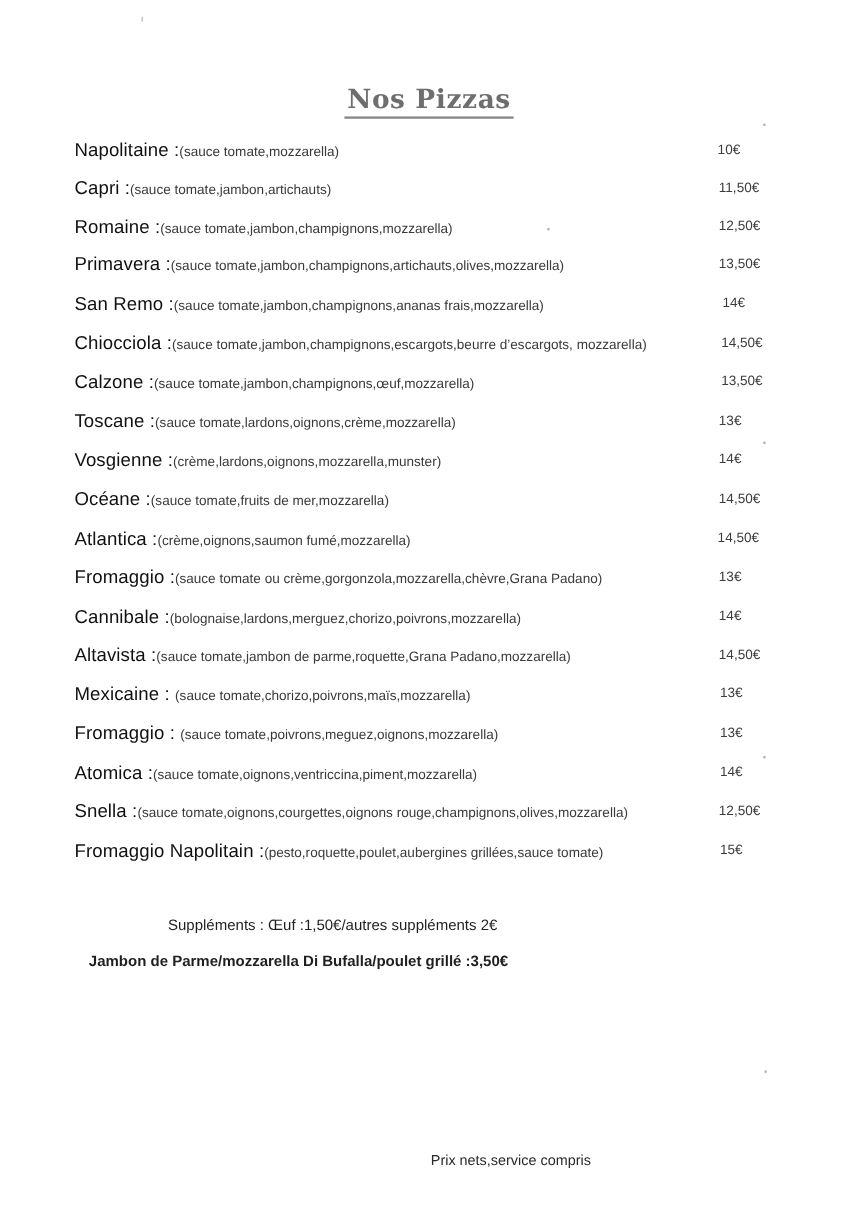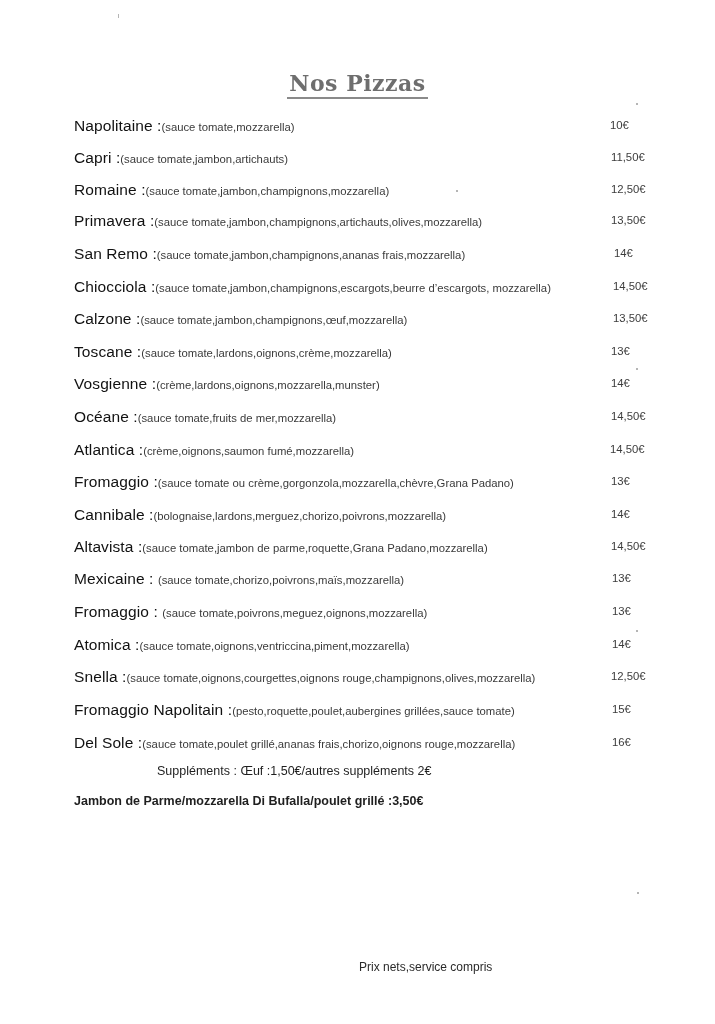--- a/index.html
+++ b/index.html
@@ -34,21 +34,21 @@
       letter-spacing: 0.5px;
     }
     .title span {
       border-bottom: 2px solid #8a8a8a;
       padding-bottom: 1px;
       padding-left: 2px;
       padding-right: 2px;
     }
     .row {
       position: absolute;
-      left: 74px;
+      left: 62px;
       width: 600px;
       height: 22px;
       white-space: nowrap;
     }
     .name {
       font-size: 15.5px;
       color: #111111;
       letter-spacing: 0.1px;
     }
     .ingredients {
@@ -61,21 +61,20 @@
       font-size: 11.3px;
       color: #3c3c3c;
     }
     .supp1 {
       position: absolute;
       left: 140px;
       top: 764px;
       font-size: 12.5px;
       color: #1f1f1f;
       white-space: nowrap;
-      margin-left: 17px;
     }
     .supp2 {
       position: absolute;
       left: 74px;
       top: 794px;
       font-size: 12.5px;
       color: #1f1f1f;
       white-space: nowrap;
       font-weight: bold;
     }
@@ -172,24 +171,20 @@
     <span class="price" style="left:538px">14€</span>
   </div>
   <div class="row" style="top:668px">
     <span class="name">Snella :</span><span class="ingredients">(sauce tomate,oignons,courgettes,oignons rouge,champignons,olives,mozzarella)</span>
     <span class="price" style="left:537px">12,50€</span>
   </div>
   <div class="row" style="top:701px">
     <span class="name">Fromaggio Napolitain :</span><span class="ingredients">(pesto,roquette,poulet,aubergines grillées,sauce tomate)</span>
     <span class="price" style="left:538px">15€</span>
   </div>
-  <div class="row" style="top:734px">
-    <span class="name">Del Sole :</span><span class="ingredients">(sauce tomate,poulet grillé,ananas frais,chorizo,oignons rouge,mozzarella)</span>
-    <span class="price" style="left:538px">16€</span>
-  </div>
 
   <div class="supp1">Suppléments : Œuf :1,50€/autres suppléments 2€</div>
   <div class="supp2">Jambon de Parme/mozzarella Di Bufalla/poulet grillé :3,50€</div>
 
   <div class="footer">Prix nets,service compris</div>
 
   <div class="speck" style="left:118px;top:14px;height:4px;width:1px"></div>
   <div class="speck" style="left:636px;top:103px"></div>
   <div class="speck" style="left:456px;top:190px"></div>
   <div class="speck" style="left:636px;top:368px"></div>

